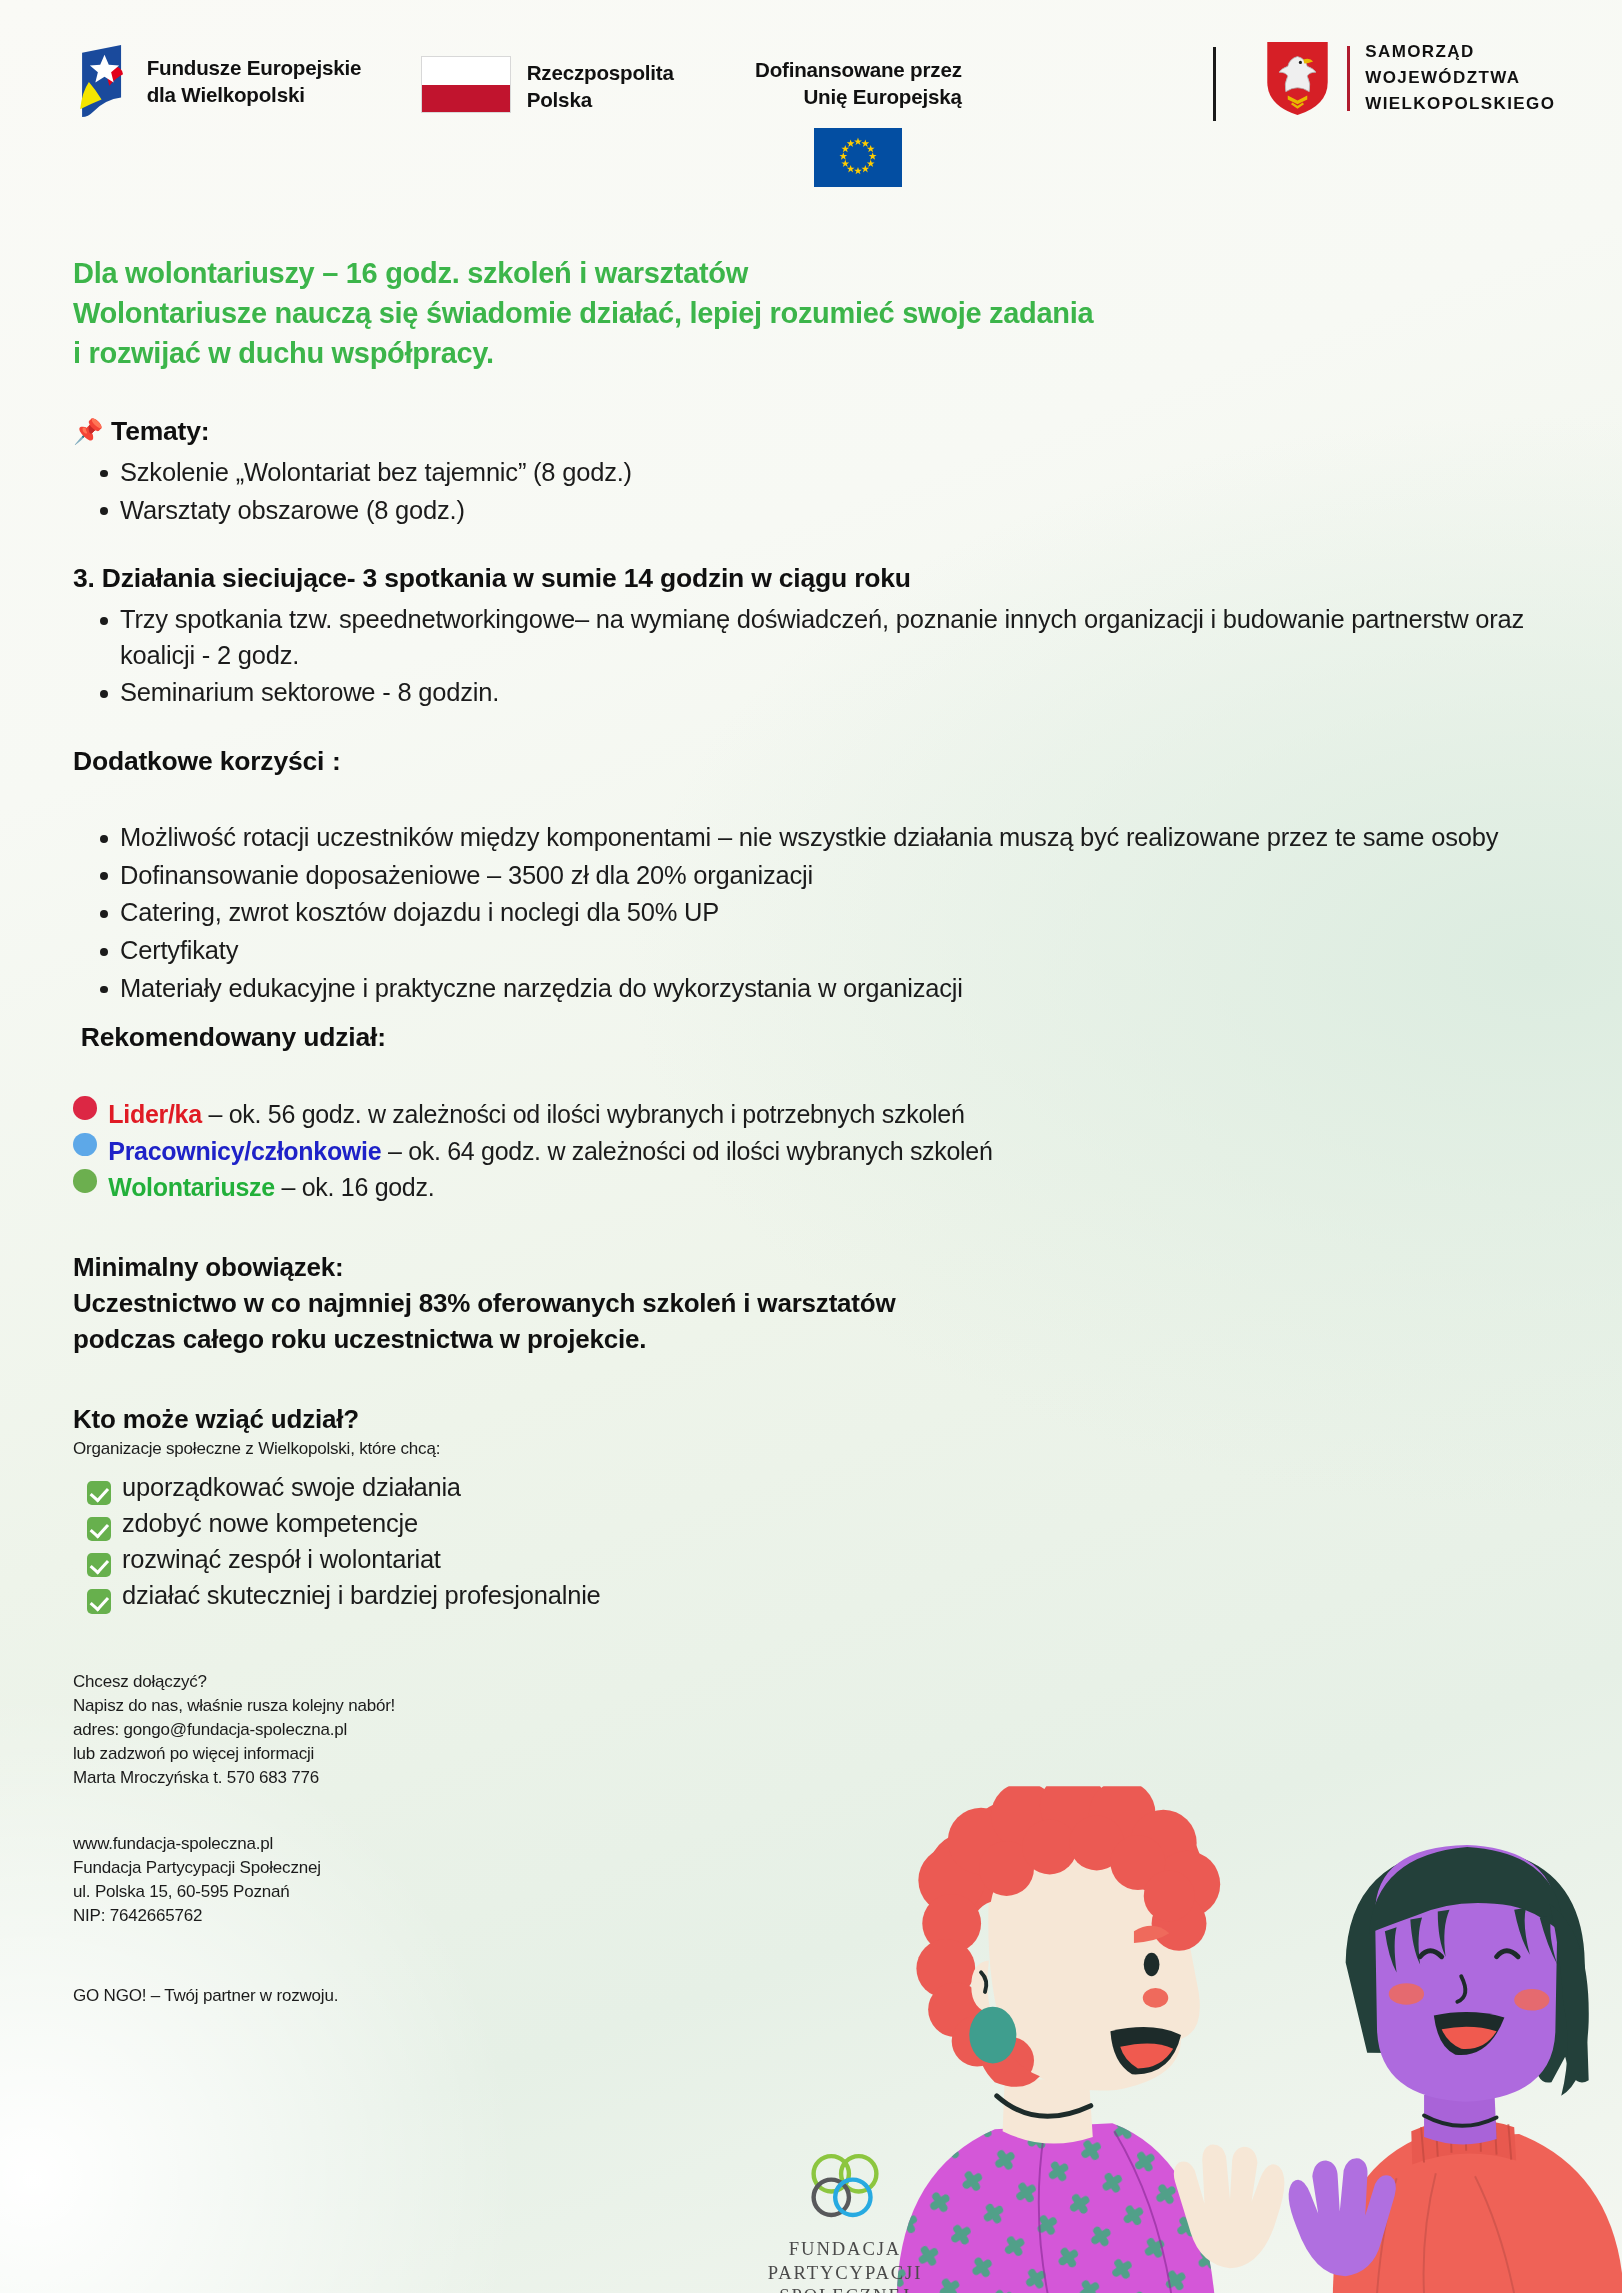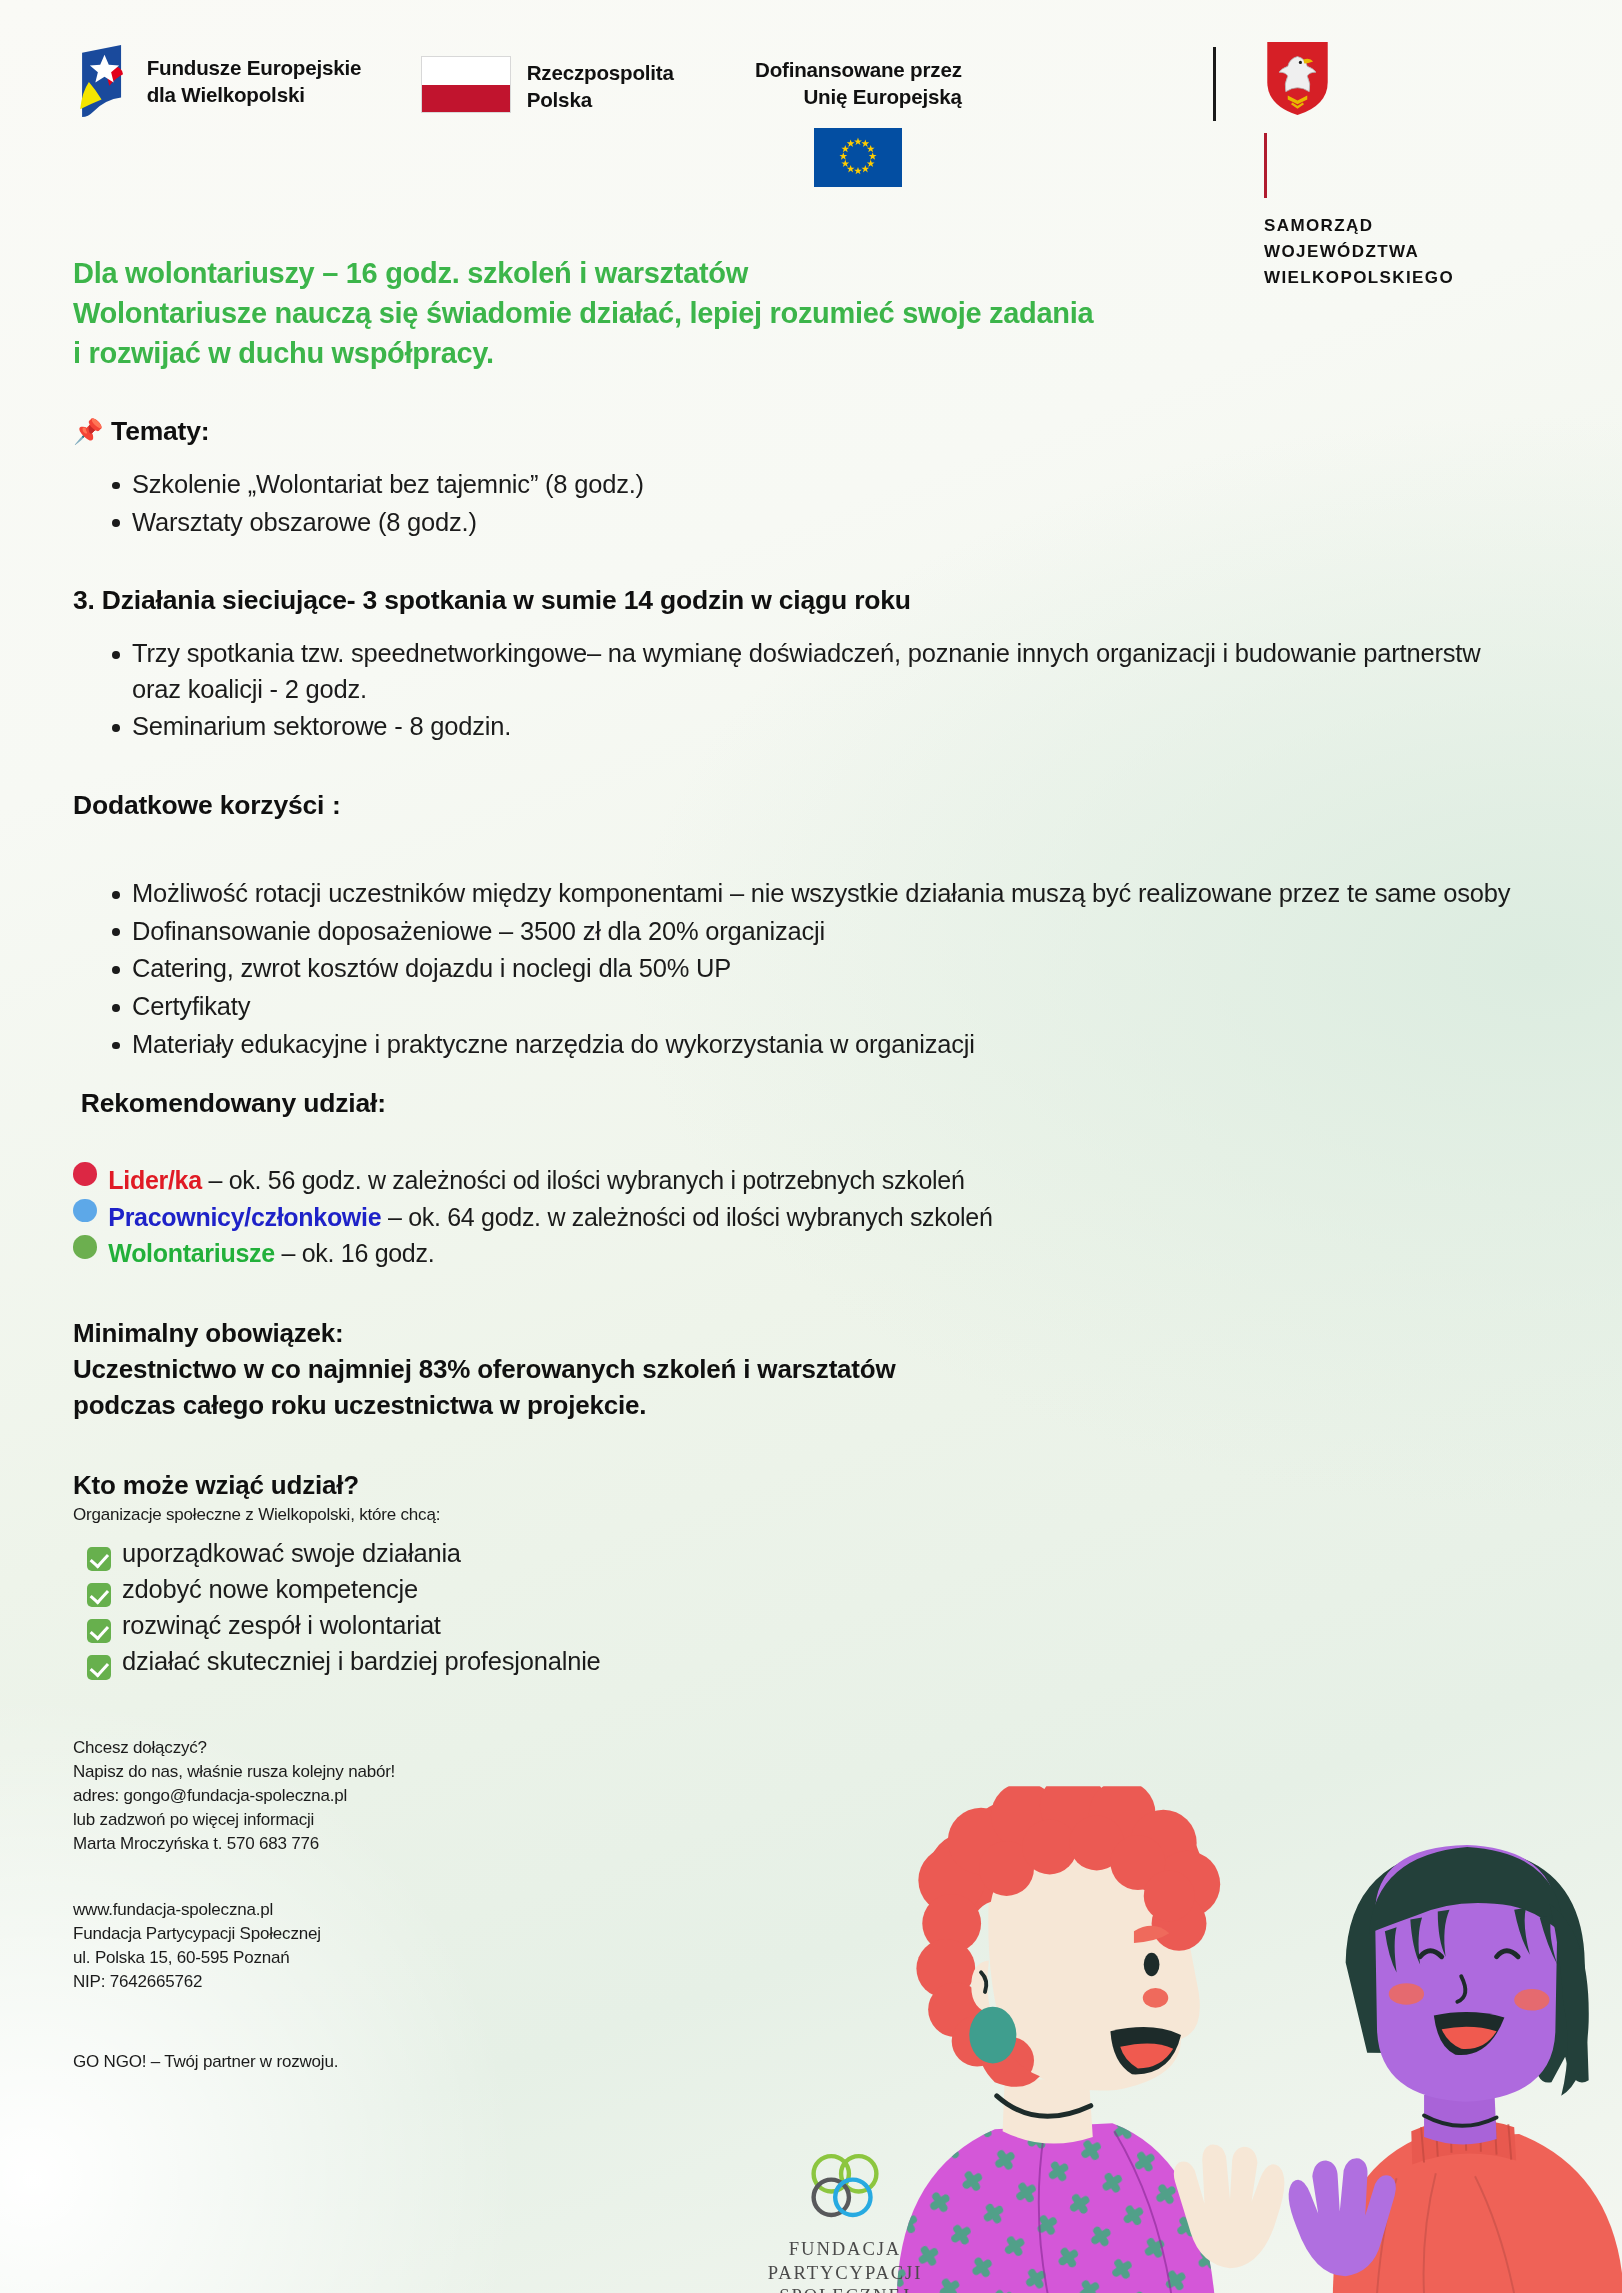--- a/index.html
+++ b/index.html
@@ -33,21 +33,21 @@
     left: 0; top: 0;
     width: 1488px;
     height: 169px;
     display: flex;
     align-items: center;
   }
   .logo-fe     { position:absolute; left:76px;  top:43px; display:flex; align-items:center; gap:13.7px; }
   .logo-pl     { position:absolute; left:421px; top:56px; display:flex; align-items:flex-end; gap:15.7px; }
   .logo-eu     { position:absolute; left:755px; top:56px; display:flex; align-items:center; gap:17.6px;flex-direction:column; }
   .logo-sep    { position:absolute; left:1213px; top:47px; width:2.9px; height:74px; background:#1a1a1a; }
-  .logo-sam    { position:absolute; left:1264px; top:39px; display:flex; gap:15.7px;flex-direction:column; }
+  .logo-sam    { position:absolute; left:1264px; top:39px; display:flex; align-items:center; gap:15.7px; }
 
   .fe-mark { width: 57px; height: 76px; }
   .logo-text {
     font-size: 20.6px;
     font-weight: 700;
     line-height: 1.32;
     color: #111111;
     letter-spacing: -0.2px;
     white-space: pre-line;
   }
@@ -93,21 +93,21 @@
   .sec-title {
     font-weight: 700;
     font-size: 26.5px;
     letter-spacing: -0.2px;
     color: #101010;
     display: flex;
     align-items: baseline;
     gap: 7.8px;
   }
 
-  ul.bullets { list-style: none; margin: 12px; padding: 0; }
+  ul.bullets { list-style: none; margin: 0; padding: 0; }
   ul.bullets > li {
     position: relative;
     padding-left: 47px;
     font-size: 25.5px;
     line-height: 1.40;
     letter-spacing: -0.2px;
     color: #1b1b1b;
     margin-bottom: 2px;
   }
   ul.bullets > li::before {

